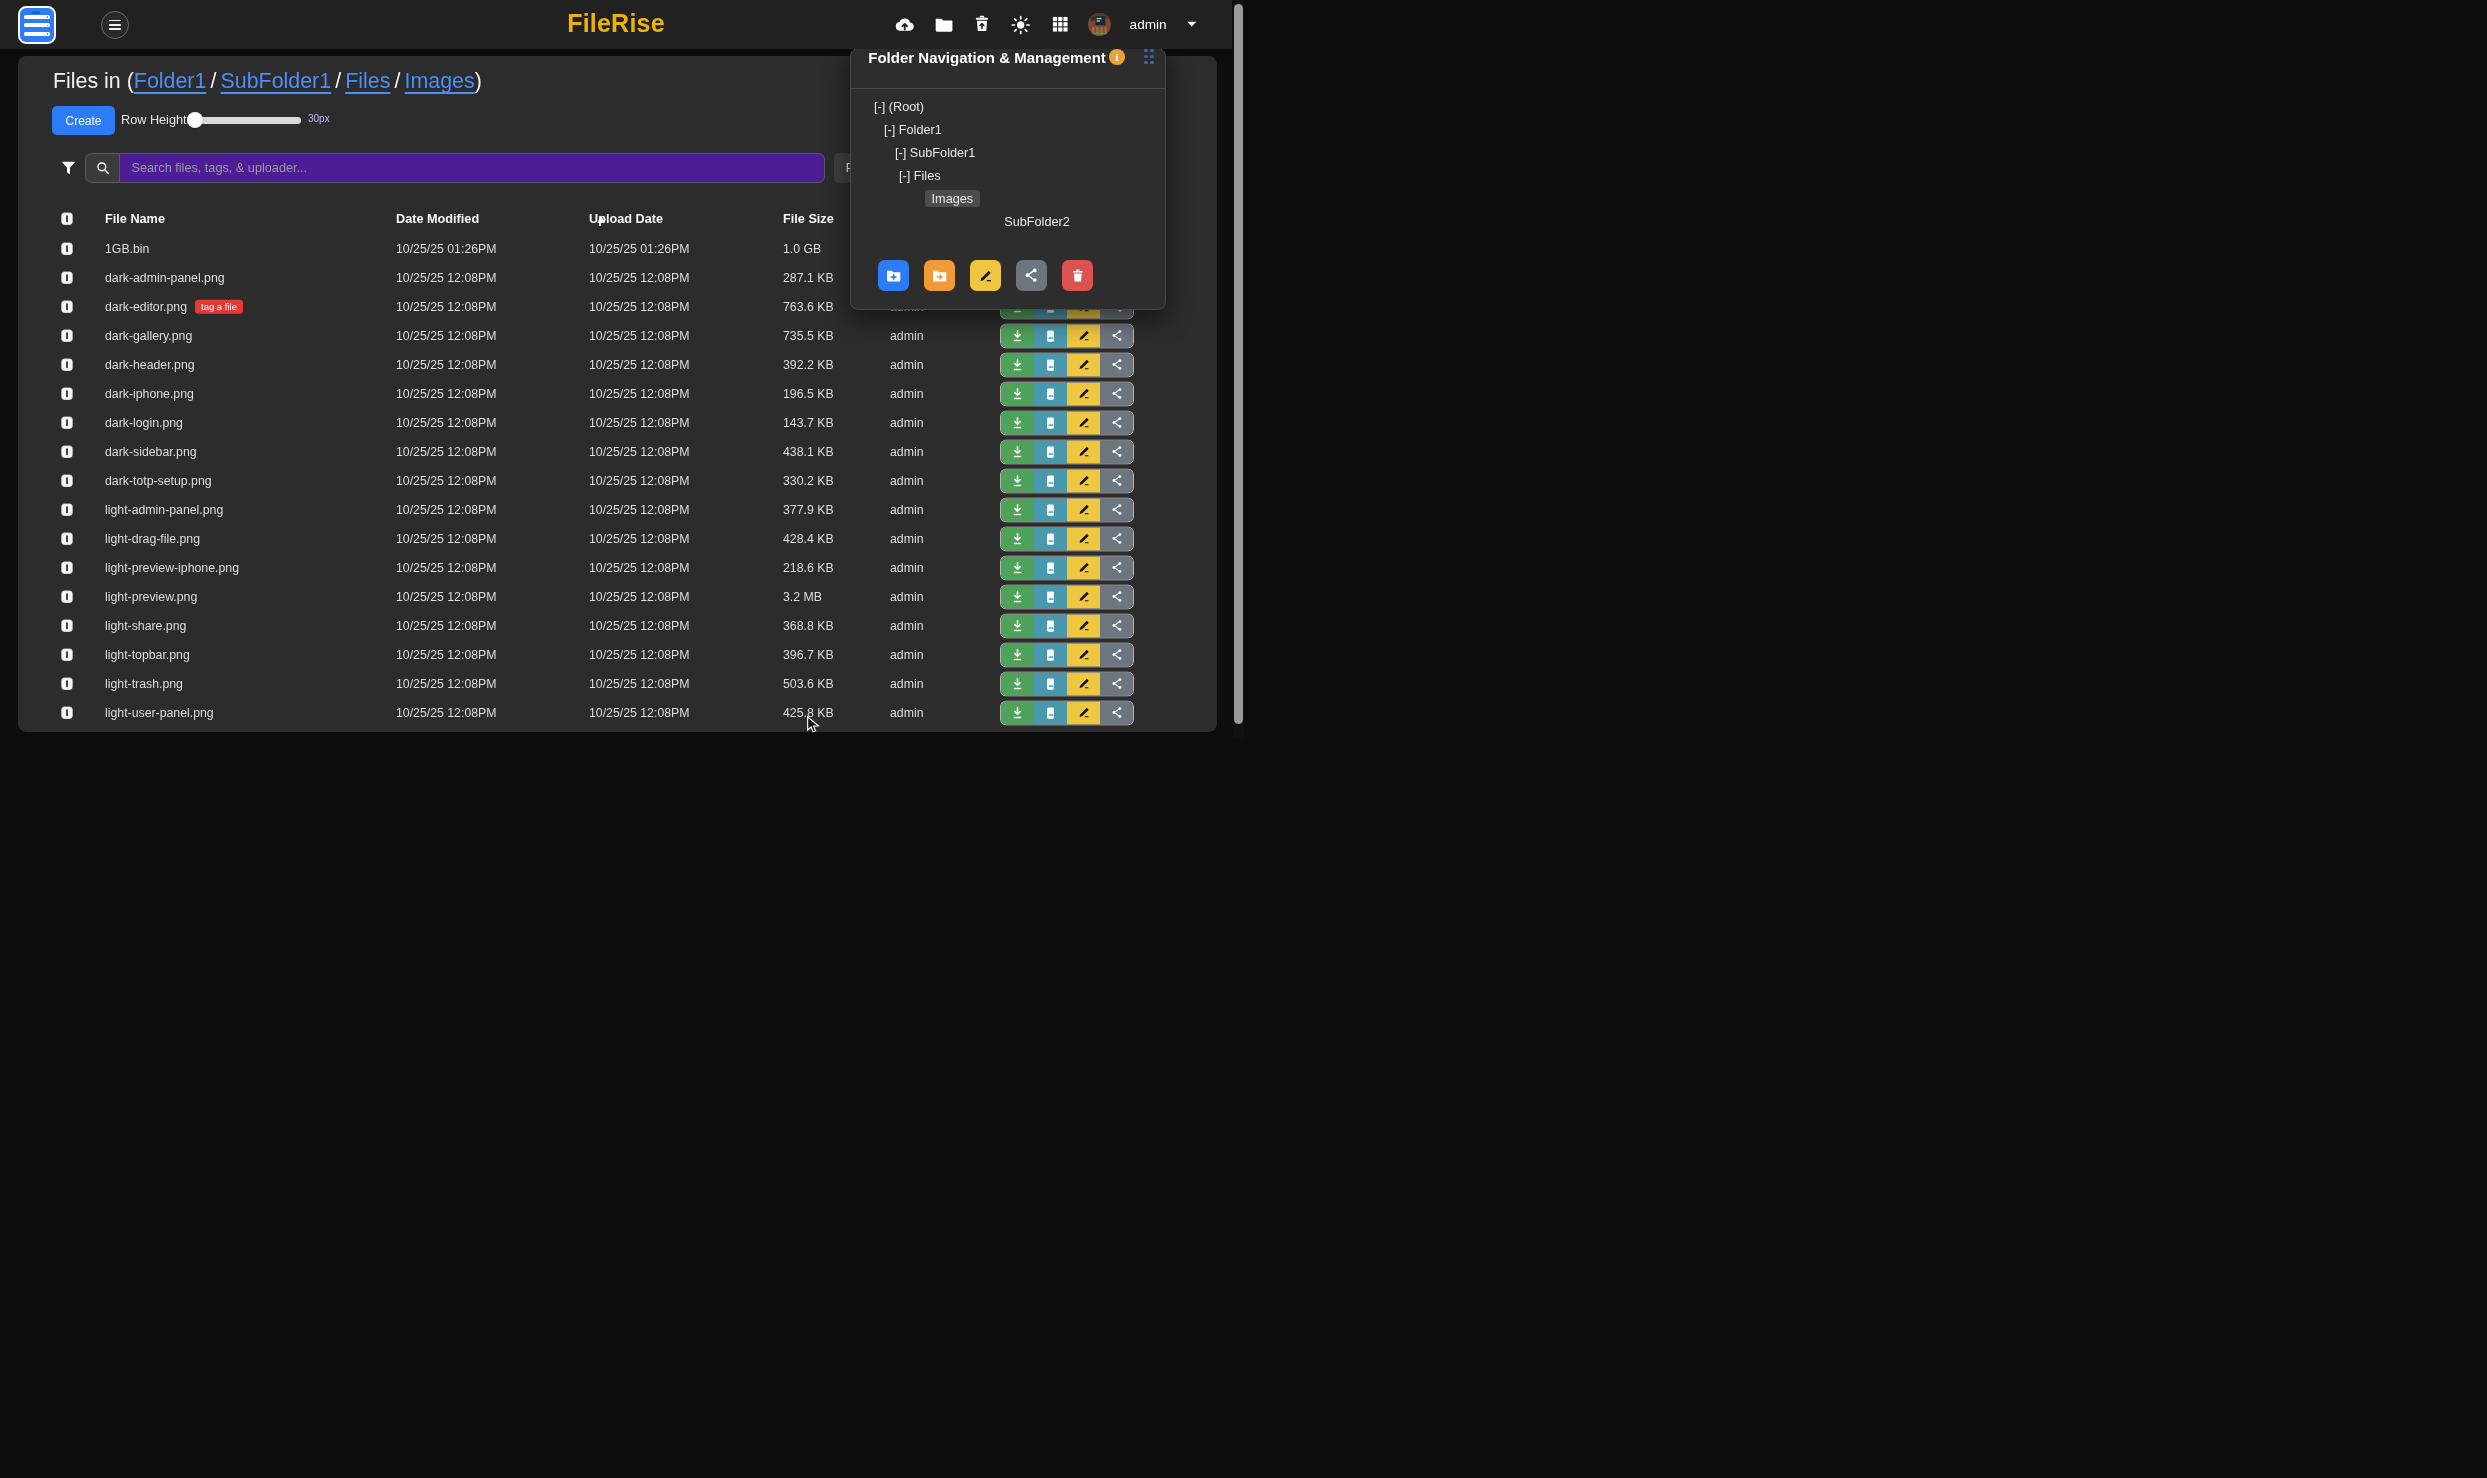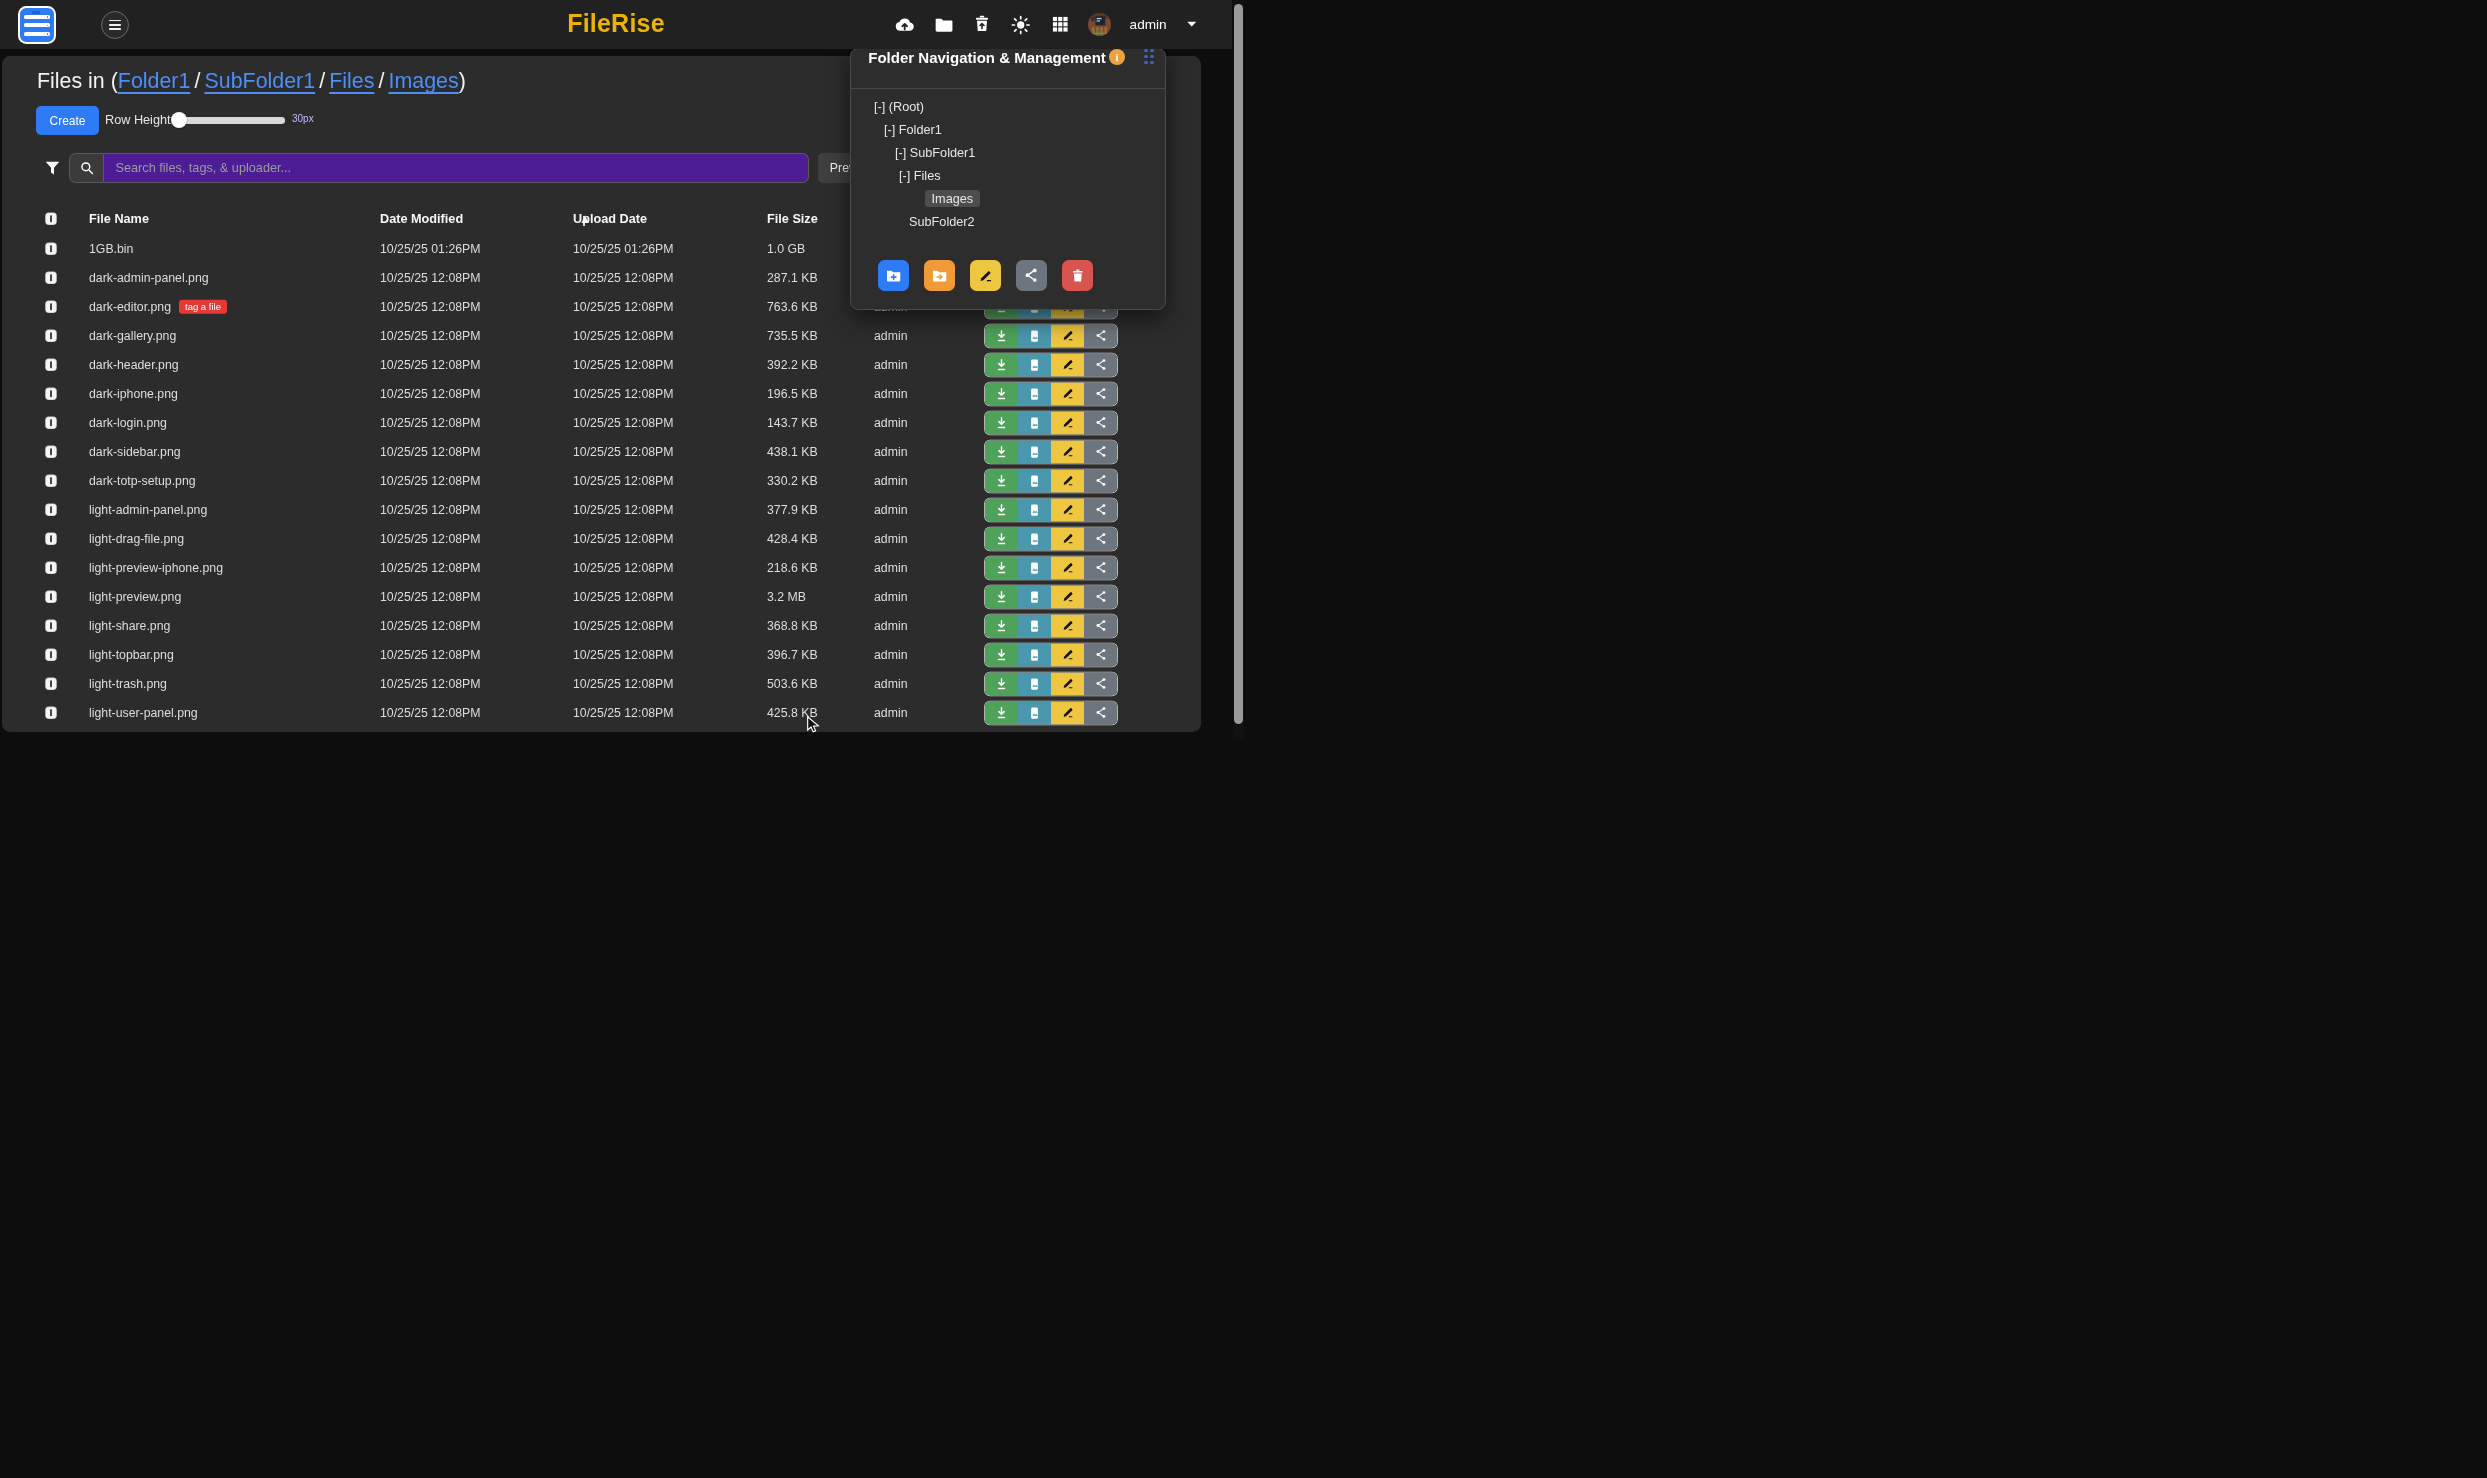--- a/index.html
+++ b/index.html
@@ -19,21 +19,21 @@
   .tb-icon{width:21.4px;height:21.4px;display:flex;align-items:center;justify-content:center;cursor:pointer;}
   .avatar{width:23px;height:23px;border-radius:50%;overflow:hidden;}
   .tb-user{font-size:13.6px;color:#fff;margin-left:1.6px;}
   .tb-caret{margin-left:1.6px;}
 
   
   .pg-scroll{position:absolute;right:0;top:0;width:11.5px;height:739px;background:#111;z-index:40;}
   .pg-thumb{position:absolute;left:1.2px;top:4.1px;width:9px;height:720px;background:#9a9a9a;border-radius:5px;}
 
   
-  .card{position:absolute;left:2px;top:56px;width:1199px;height:676px;background:#2c2c2c;border-radius:8.2px;z-index:1;}
+  .card{position:absolute;left:18px;top:56px;width:1199px;height:676px;background:#2c2c2c;border-radius:8.2px;z-index:1;}
   .crumbs{position:absolute;left:35px;top:13px;font-size:21.4px;font-weight:500;color:#f2f2f2;white-space:nowrap;}
   .crumbs a{color:#4d8ef7;text-decoration:underline;text-decoration-thickness:1.6px;text-underline-offset:4.1px;cursor:pointer;}
   .crumbs .sep{margin:0 4.1px;}
 
   .create-btn{position:absolute;left:34px;top:50px;width:63px;height:29px;background:var(--accent-blue);color:#fff;font-size:12px;border:none;border-radius:5px;cursor:pointer;font-family:inherit;}
   .rh-label{position:absolute;left:103px;top:57px;font-size:12.7px;color:#e8e8e8;}
   .rh-track{position:absolute;left:174px;top:61px;width:109px;height:6.6px;background:#d9d9d9;border-radius:3.3px;cursor:pointer;}
   .rh-thumb{position:absolute;left:169px;top:56px;width:16.4px;height:16.4px;background:#fff;border-radius:50%;box-shadow:0 0.8px 1.6px rgba(0,0,0,.4);cursor:pointer;}
   .rh-value{position:absolute;left:290px;top:57px;font-size:10px;color:#c4b5fd;}
 
@@ -65,21 +65,21 @@
   
   .panel{position:absolute;left:850px;top:48px;width:316px;height:262px;background:#2d2d2d;border:0.8px solid #4a4a4a;border-radius:8.2px;box-sizing:border-box;box-shadow:0 8.2px 23px rgba(0,0,0,.55);z-index:20;}
   .panel-head{position:relative;height:39px;border-bottom:0.8px solid #4a4a4a;display:flex;padding:0 11.5px 0 17.3px;}
   .panel-title{font-size:15px;font-weight:700;color:#fff;white-space:nowrap;}
   .info-ico{width:15.6px;height:15.6px;border-radius:50%;background:var(--info-orange);color:#fff;font-size:10.7px;font-weight:700;display:flex;align-items:center;justify-content:center;margin-left:3.3px;cursor:pointer;font-family:"Liberation Serif",serif;}
   .drag-dots{margin-left:auto;display:grid;grid-template-columns:3.3px 3.3px;grid-auto-rows:3.3px;gap:2.5px;cursor:grab;}
   .drag-dots i{width:3.3px;height:3.3px;border-radius:50%;background:var(--drag-blue);}
   .tree{position:absolute;left:0;top:46px;width:100%;}
   .tree-item{height:23px;display:flex;align-items:center;font-size:12.7px;color:#e8e8e8;cursor:pointer;white-space:nowrap;}
   .tree-item.lv0{padding-left:23px;} .tree-item.lv1{padding-left:33px;align-items:center;} .tree-item.lv2{padding-left:44px;align-items:center;}
-  .tree-item.lv3{padding-left:48px;} .tree-item.lv4{padding-left:74px;} .tree-item.lv5{padding-left:58px;}
+  .tree-item.lv3{padding-left:48px;} .tree-item.lv4{padding-left:74px;} .tree-item.lv5{padding-left:58px;justify-content:center;}
   .tree-sel-badge{background:#4d4d4d;border-radius:3.3px;padding:1.6px 6.6px;}
   .panel-actions{position:absolute;left:27px;top:211px;display:flex;gap:15px;}
   .fp-btn{width:31px;height:31px;border:none;border-radius:6.6px;display:flex;align-items:center;justify-content:center;cursor:pointer;padding:0;}
 
   
   .cursor{position:absolute;left:806px;top:716px;z-index:50;pointer-events:none;}
 </style>
 </head>
 <body>
 

